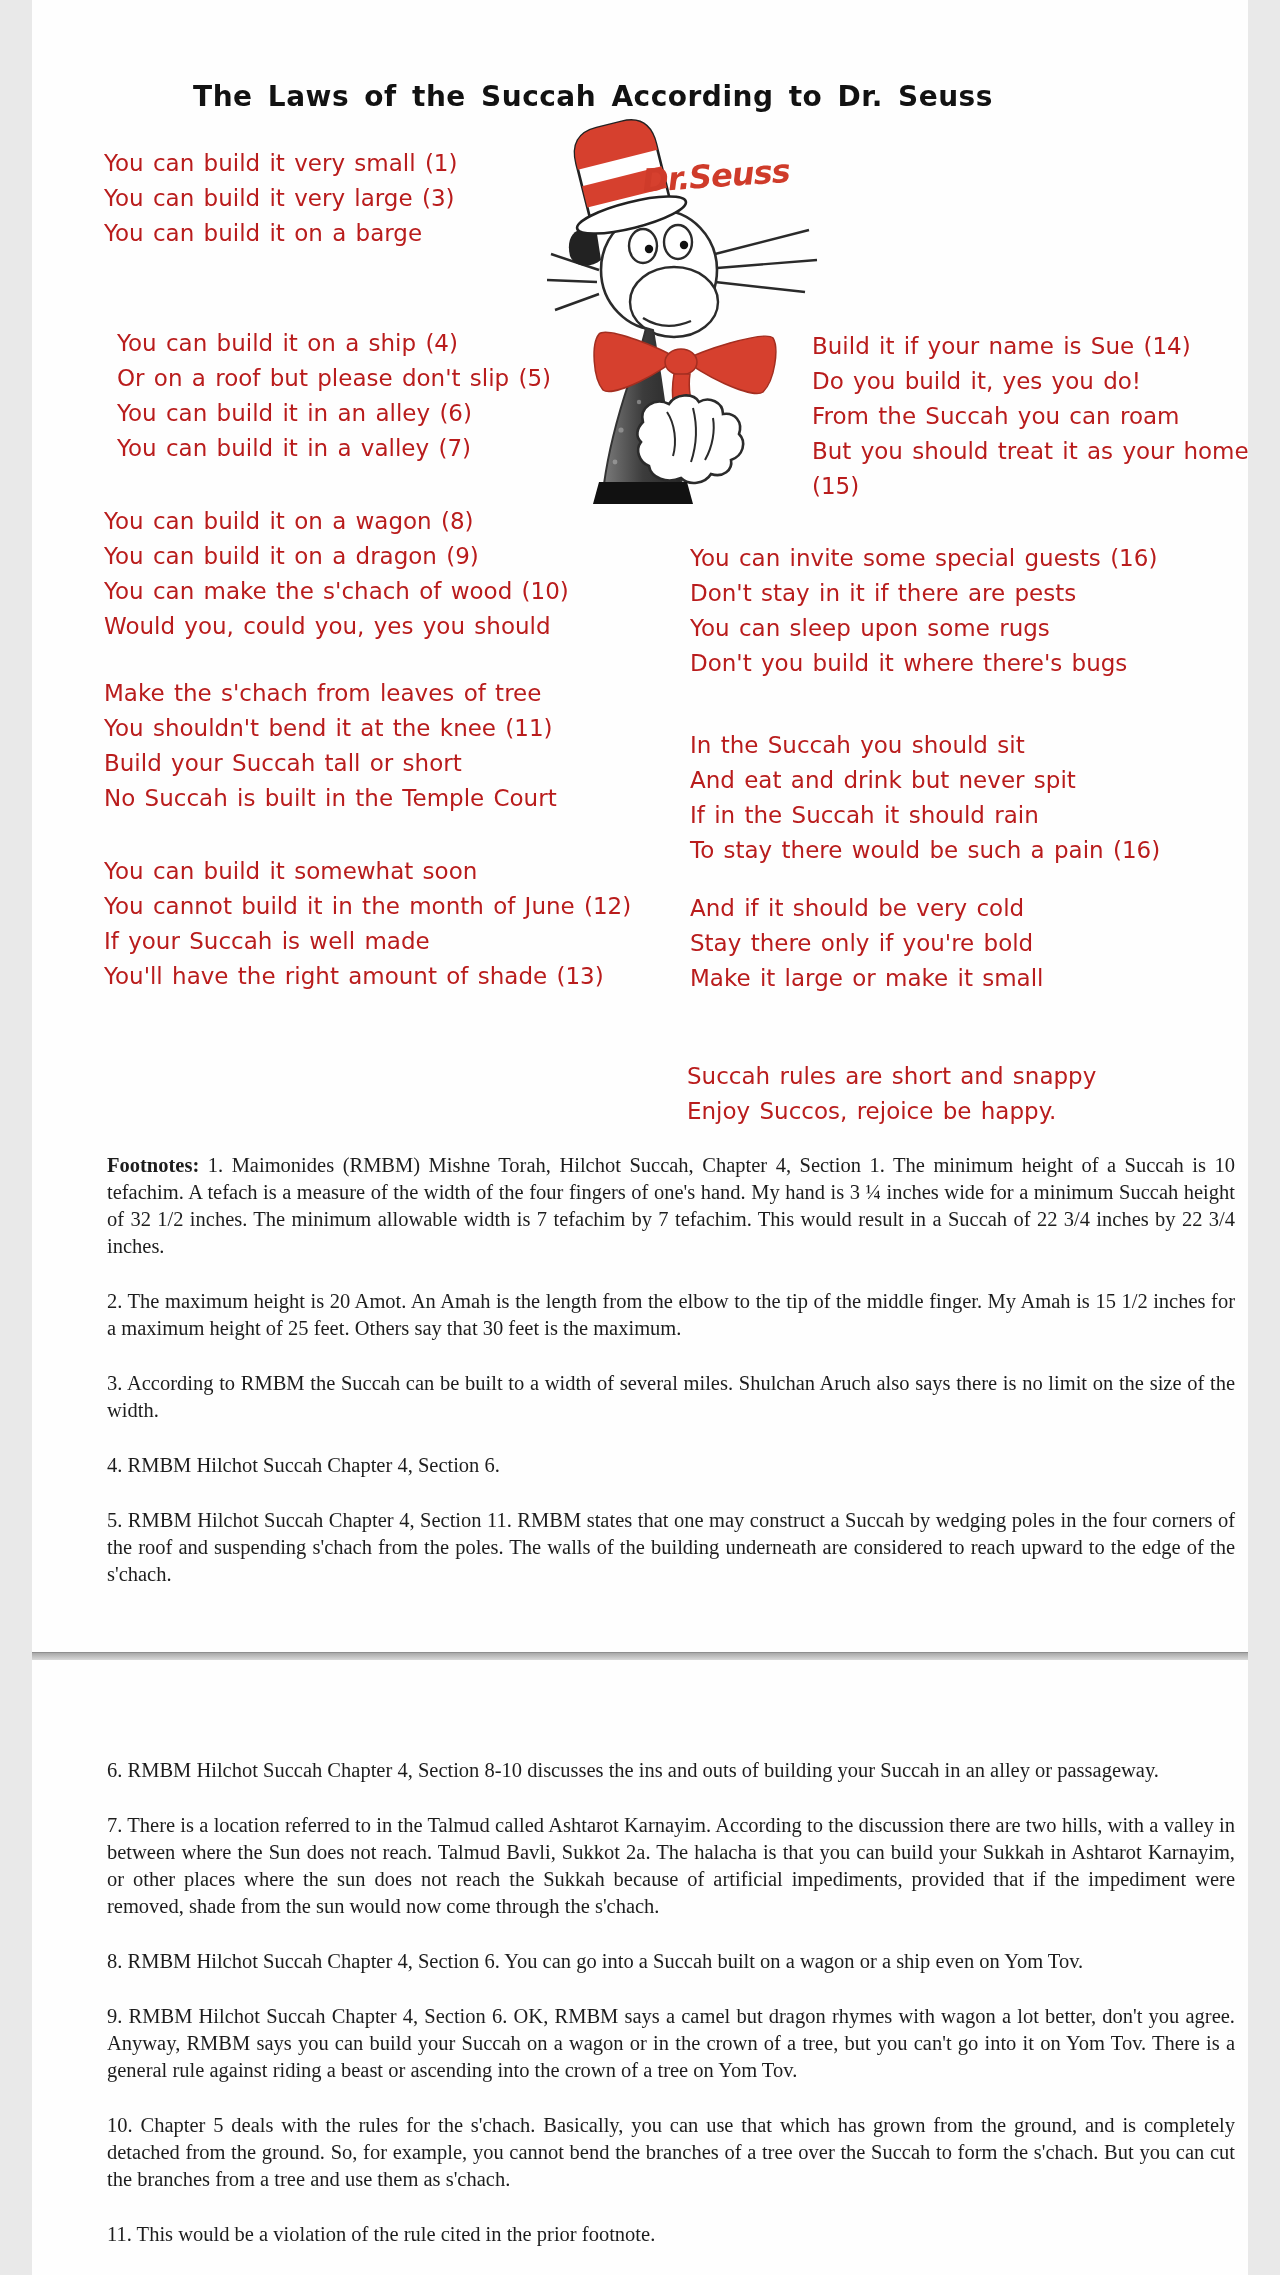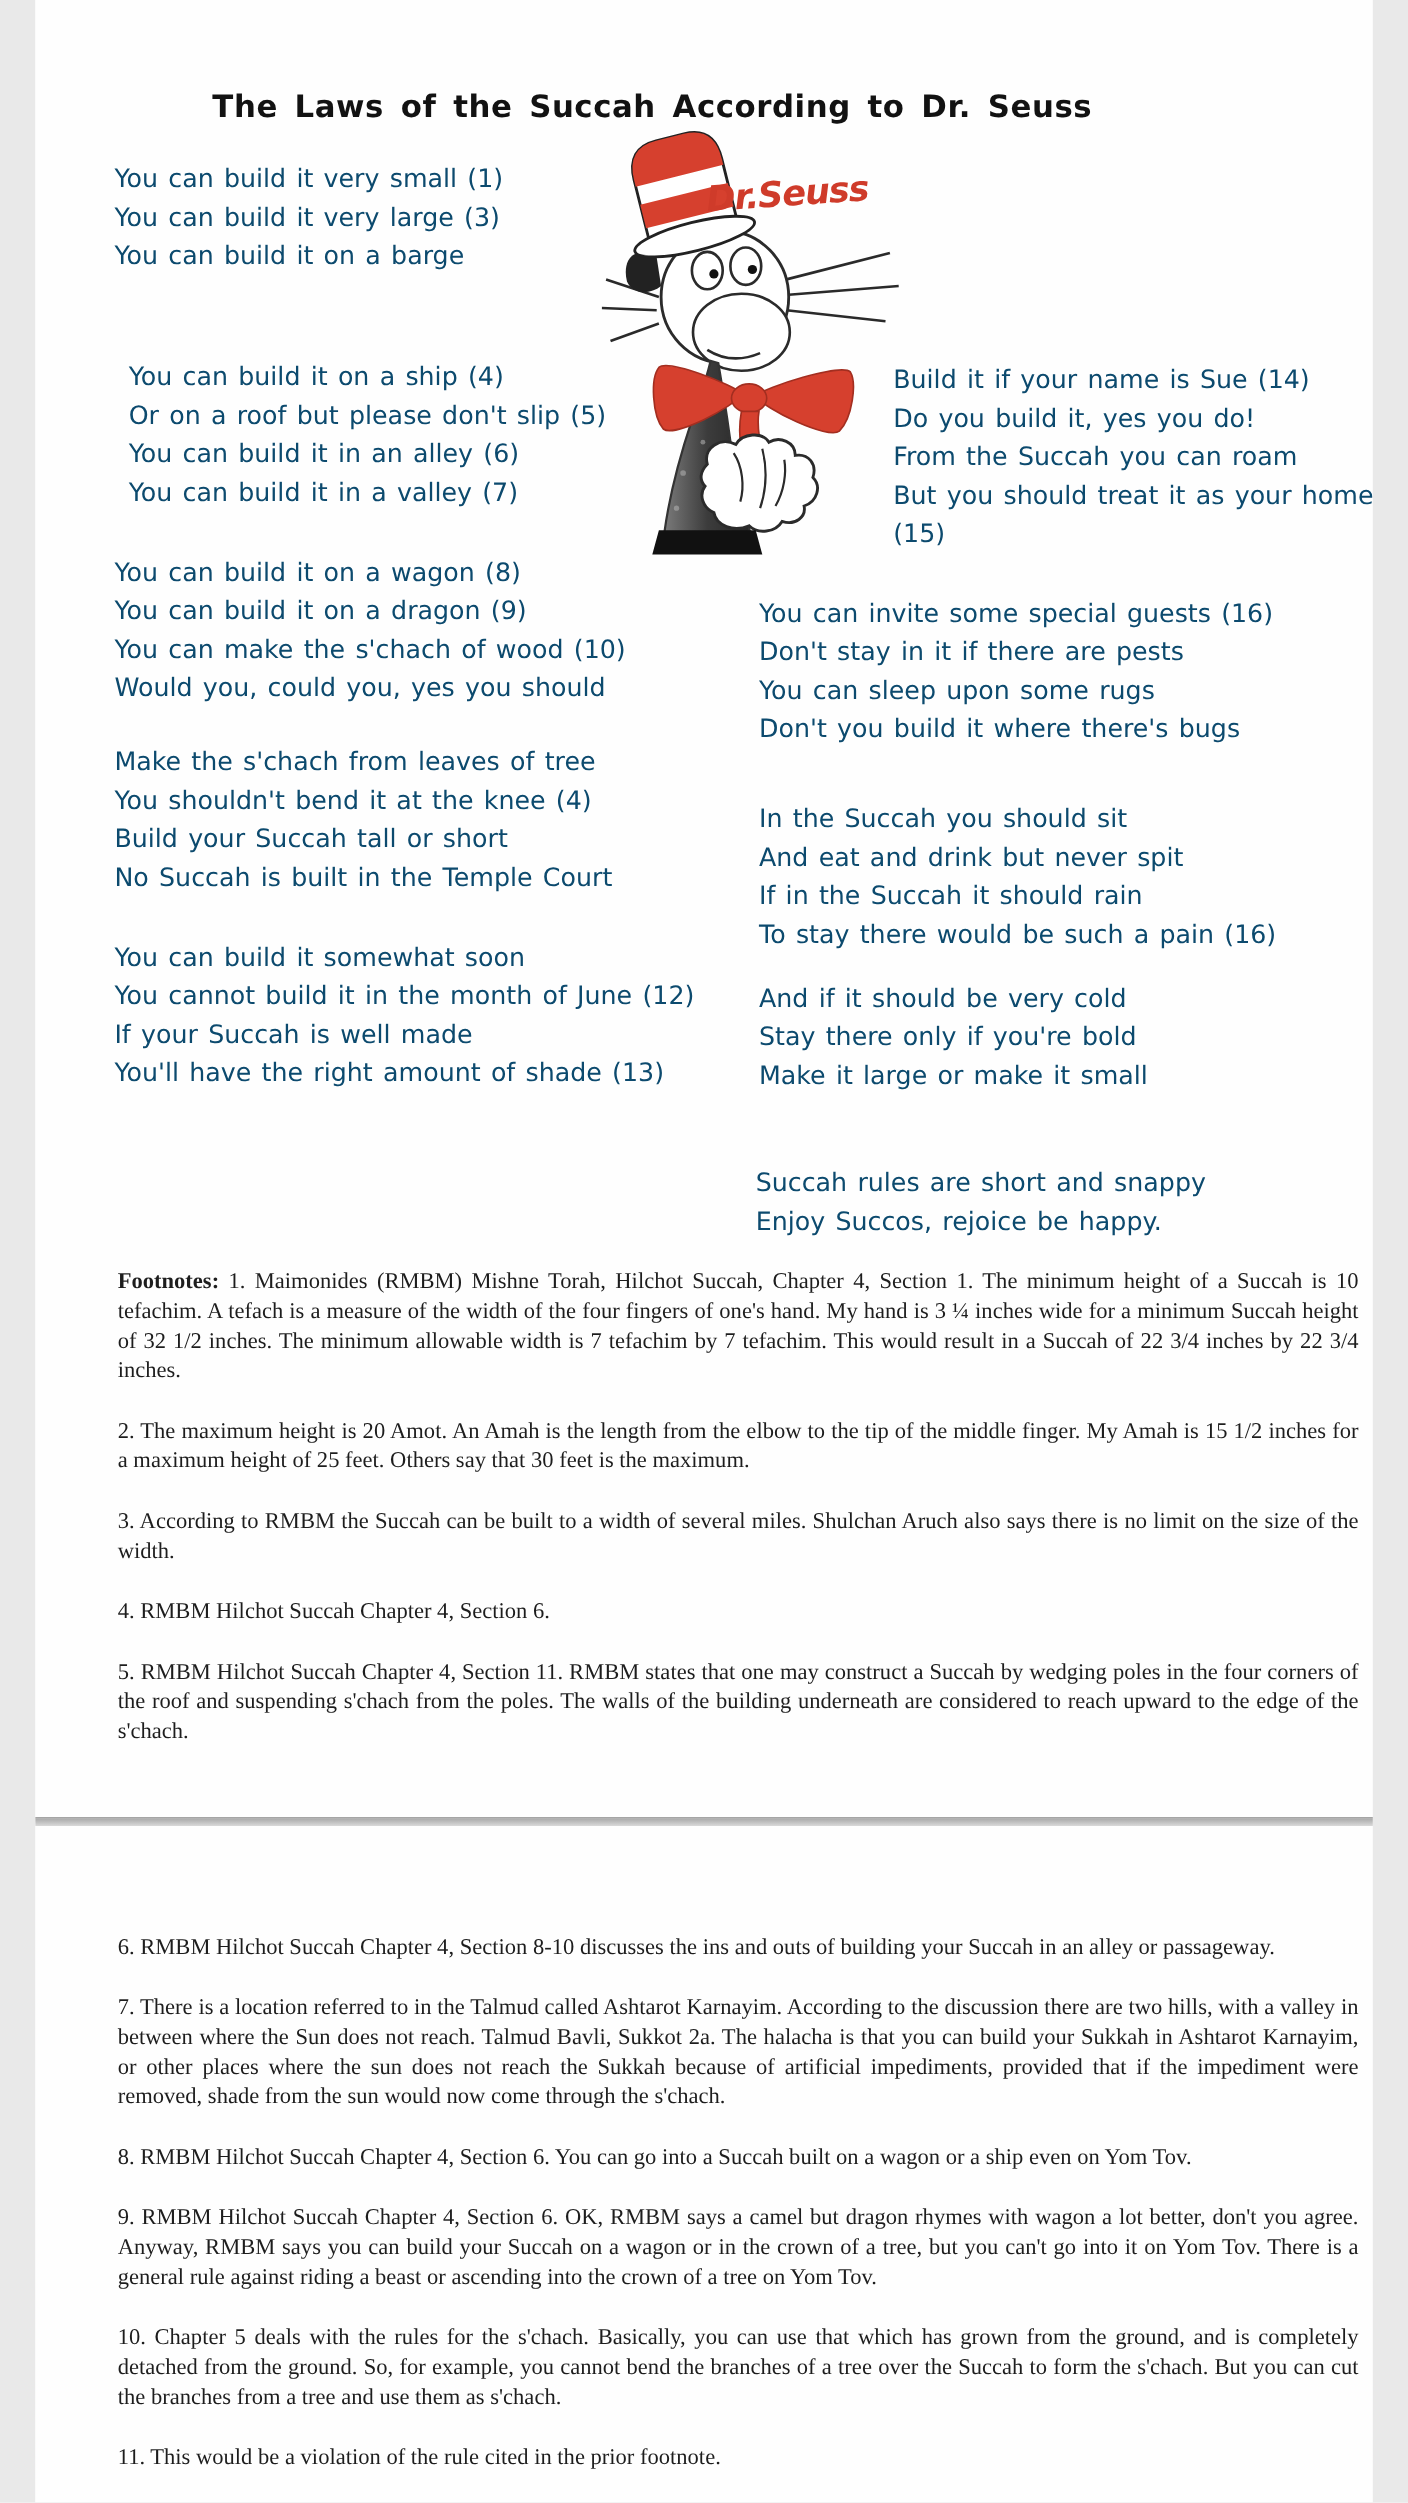--- a/index.html
+++ b/index.html
@@ -9,21 +9,21 @@
     font-family:"DejaVu Sans", sans-serif; color:#141414;
   }
   .doc-title {
     position:absolute; top:80px; left:0; width:1122px;
     text-align:center; font-size:28px; font-weight:bold;
     word-spacing:5px; letter-spacing:0.5px; color:#121212;
   }
   .stanza { position:absolute; }
   .poem-line {
     font-size:23px; line-height:35px; white-space:nowrap;
-    color:#0c4a6e; word-spacing:2px;
+    color:#b91c1c; word-spacing:2px;
   }
   .seuss-logo {
     position:absolute; left:610px; top:157px; z-index:5;
     font-size:32px; font-weight:bold; font-style:italic;
     color:#cf3b2a; transform:rotate(-4deg); letter-spacing:-1px;
   }
   .cat-wrap { position:absolute; left:515px; top:112px; width:290px; height:400px; z-index:2; }
   .footnotes {
     position:absolute; left:75px; width:1128px;
     font-family:"Liberation Serif", serif; font-size:20.5px; line-height:27px;
@@ -127,21 +127,21 @@
     <div class="poem-line">You can build it in a valley (7)</div>
   </div>
   <div class="stanza" style="left:72px; top:504px;">
     <div class="poem-line">You can build it on a wagon (8)</div>
     <div class="poem-line">You can build it on a dragon (9)</div>
     <div class="poem-line">You can make the s'chach of wood (10)</div>
     <div class="poem-line">Would you, could you, yes you should</div>
   </div>
   <div class="stanza" style="left:72px; top:676px;">
     <div class="poem-line">Make the s'chach from leaves of tree</div>
-    <div class="poem-line">You shouldn't bend it at the knee (4)</div>
+    <div class="poem-line">You shouldn't bend it at the knee (11)</div>
     <div class="poem-line">Build your Succah tall or short</div>
     <div class="poem-line">No Succah is built in the Temple Court</div>
   </div>
   <div class="stanza" style="left:72px; top:854px;">
     <div class="poem-line">You can build it somewhat soon</div>
     <div class="poem-line">You cannot build it in the month of June (12)</div>
     <div class="poem-line">If your Succah is well made</div>
     <div class="poem-line">You'll have the right amount of shade (13)</div>
   </div>
 

